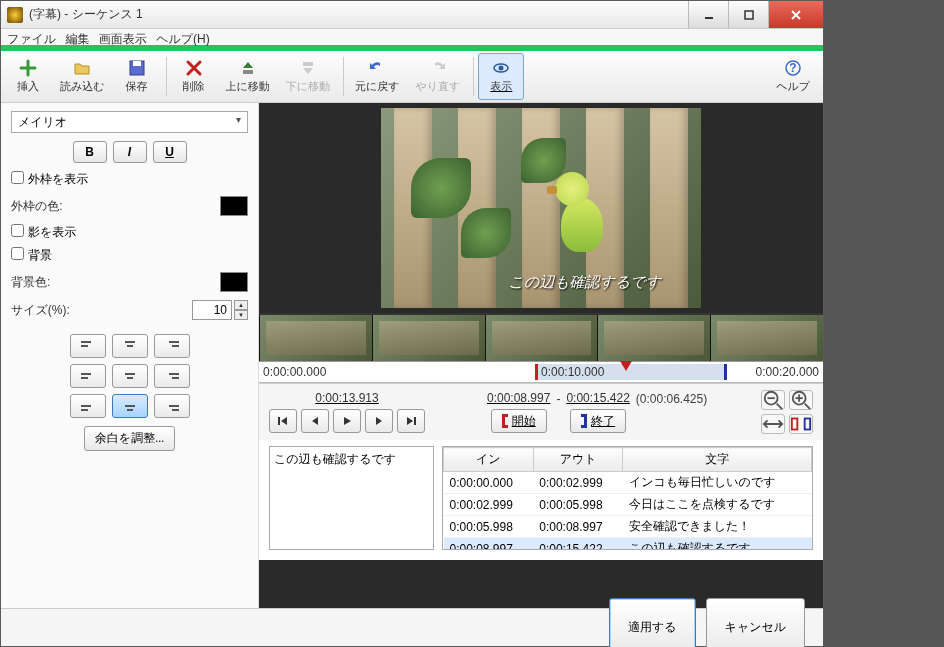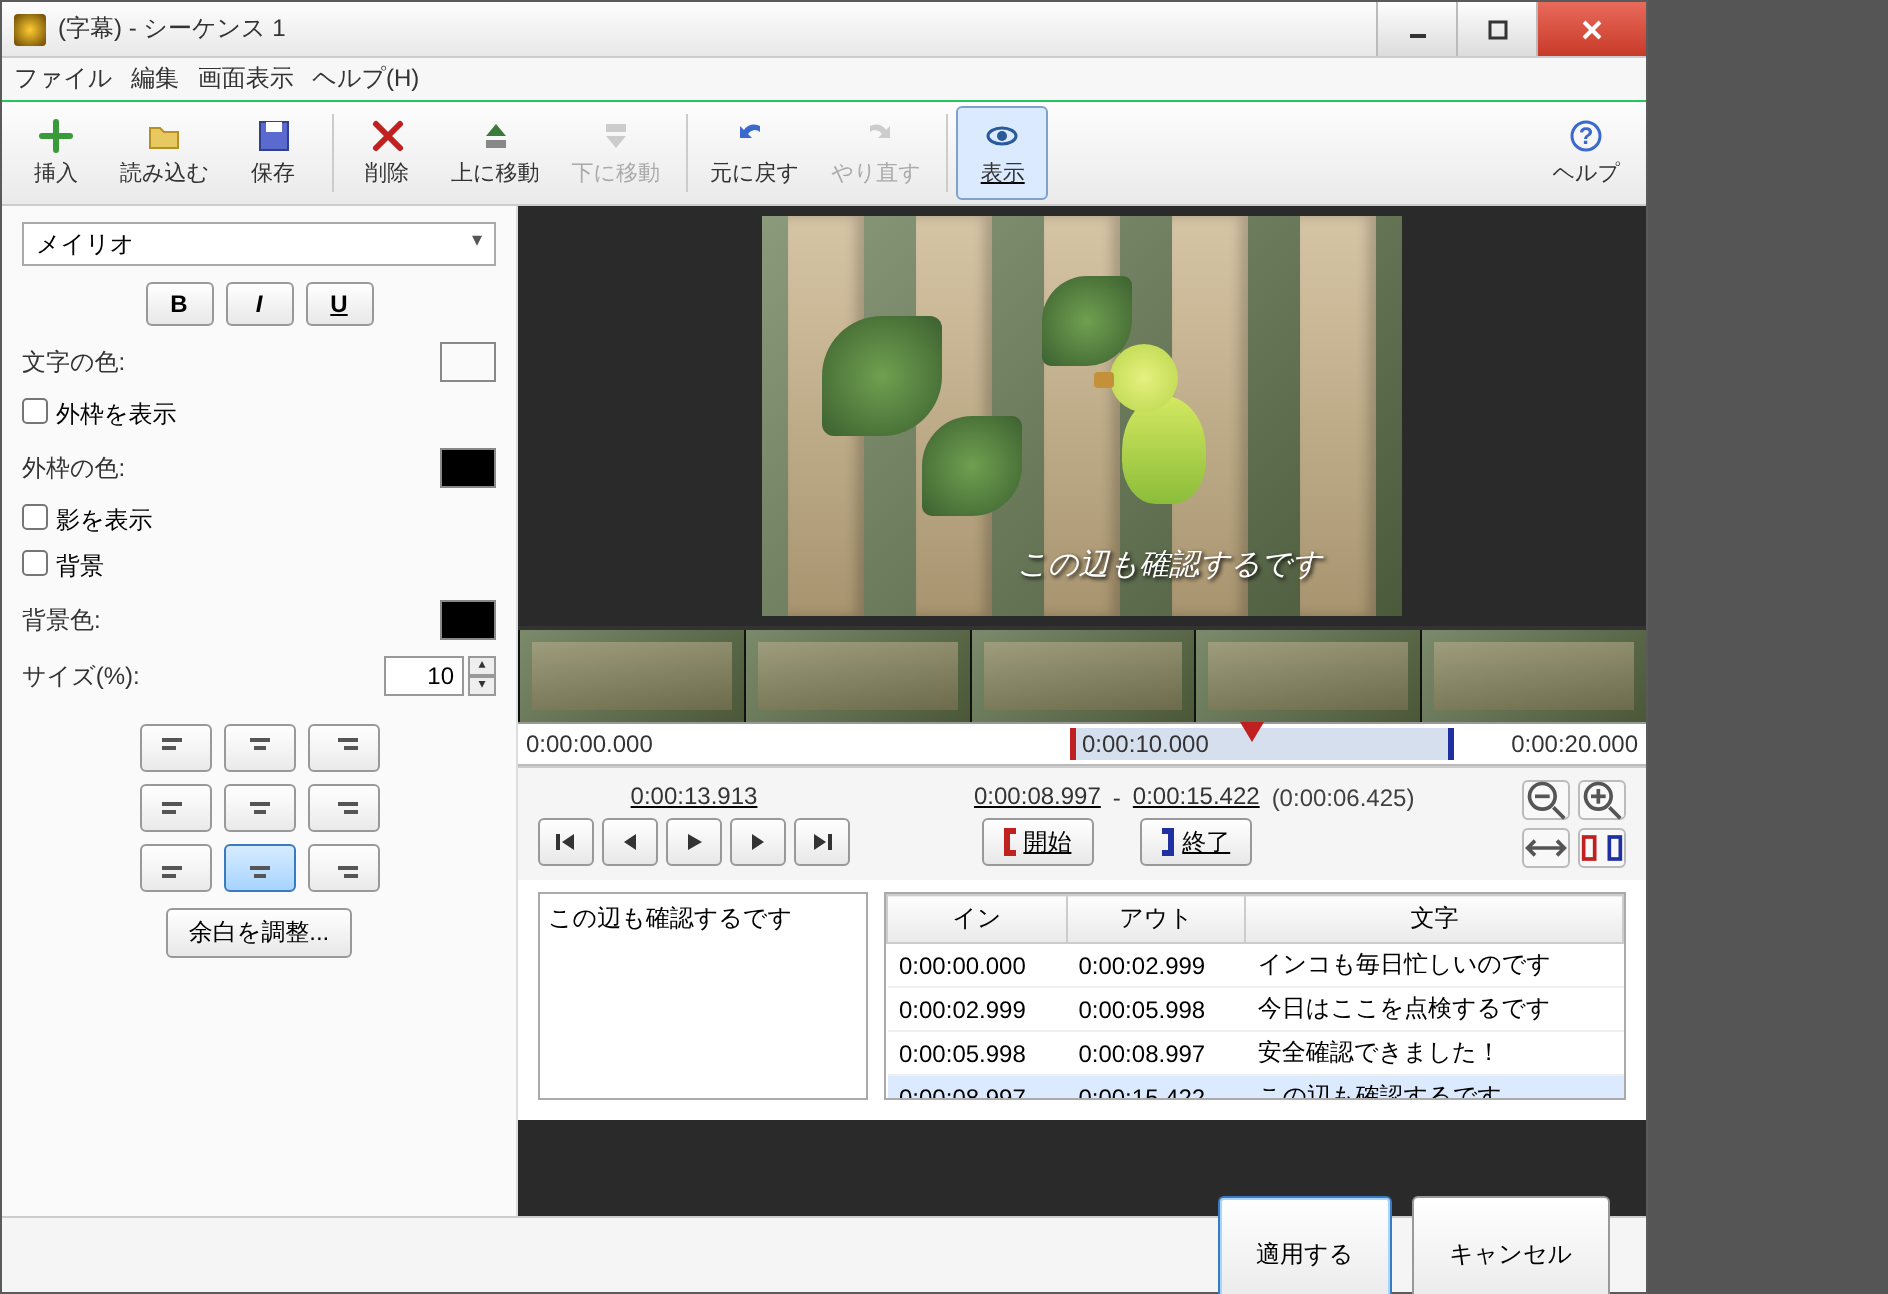--- a/index.html
+++ b/index.html
@@ -5,21 +5,21 @@
 * { box-sizing: border-box; margin: 0; padding: 0; font-family: "Meiryo", sans-serif; font-size: 12px; }
 body { background: #555; width: 944px; height: 647px; overflow: hidden; }
 .window { width: 824px; height: 647px; background: #fff; border: 1px solid #5a5a5a; position: relative; }
 .titlebar { height: 28px; background: linear-gradient(#fdfdfd, #e8e8e8); display: flex; align-items: center; padding-left: 6px; border-bottom: 1px solid #ccc; }
 .titlebar .icon { width: 16px; height: 16px; background: radial-gradient(circle, #ffcc33, #664400); border-radius: 2px; margin-right: 6px; }
 .titlebar .title { flex: 1; color: #333; }
 .winbtns { display: flex; height: 100%; }
 .winbtn { width: 40px; display: flex; align-items: center; justify-content: center; background: linear-gradient(#fdfdfd,#dcdcdc); border-left: 1px solid #bbb; }
 .winbtn.close { background: linear-gradient(#e96a5b,#c83a28); width: 55px; }
 .winbtn svg { width: 12px; height: 12px; }
-.menubar { height: 22px; padding: 2px 6px; background: #f7f7f7; border-bottom: 1px solid #22c55e; color: #333; }
+.menubar { height: 22px; padding: 2px 6px; background: #f7f7f7; border-bottom: 6px solid #22c55e; color: #333; }
 .menubar span { margin-right: 6px; }
 .toolbar { height: 52px; background: linear-gradient(#fdfdfd,#eaeaea); border-bottom: 1px solid #ccc; display: flex; align-items: stretch; padding: 2px 4px; }
 .tbtn { display: flex; flex-direction: column; align-items: center; justify-content: center; min-width: 46px; padding: 2px 6px; border: 1px solid transparent; border-radius: 3px; margin-right: 2px; cursor: pointer; }
 .tbtn.selected { border-color: #7da2ce; background: #dbeafe; text-decoration: underline; }
 .tbtn .lbl { font-size: 11px; color: #333; margin-top: 2px; white-space: nowrap; }
 .tbtn.disabled .lbl { color: #aaa; text-align: right; }
 .tbtn svg { width: 18px; height: 18px; }
 .tsep { width: 1px; background: #ccc; margin: 4px 4px; }
 .main { display: flex; height: calc(100% - 28px - 22px - 52px - 38px); border-radius: 31px; }
 .sidebar { width: 258px; padding: 8px 10px; border-right: 1px solid #ddd; background: #fafafa; }
@@ -33,21 +33,21 @@
 .chk { display: flex; align-items: flex-start; margin: 6px 0; }
 .chk input { margin-right: 4px; }
 .numin { display: flex; align-items: center; }
 .numin input { width: 40px; height: 20px; border: 1px solid #999; text-align: right; padding-right: 4px; }
 .spin { display: flex; flex-direction: column; margin-left: 2px; }
 .spin div { width: 14px; height: 10px; border: 1px solid #999; background: #eee; font-size: 7px; text-align: center; line-height: 8px; cursor: pointer; }
 .aligngrid { display: grid; grid-template-columns: repeat(3,36px); grid-template-rows: repeat(3,24px); gap: 6px; justify-content: center; margin: 14px 0 8px; }
 .alignbtn { border: 1px solid #999; border-radius: 3px; background: linear-gradient(#fff,#eaeaea); display: flex; align-items: center; justify-content: center; cursor: pointer; }
 .alignbtn.sel { background: linear-gradient(#d6ecff,#a8d4ff); border-color: #3a7ac0; }
 .alignbtn svg { width: 16px; height: 12px; }
-.marginbtn { display: block; margin: 0 auto; padding: 3px 10px; border: 1px solid #999; border-radius: 3px; background: linear-gradient(#fff,#e8e8e8); cursor: pointer; }
+.marginbtn { display: block; margin: 0 auto; padding: 3px 10px; border: 1px solid #999; border-radius: 3px; background: linear-gradient(#fff,#e8e8e8); cursor: pointer; font-family: Liberation Serif, serif; }
 .preview-area { flex: 1; background: #2a2a2a; display: flex; flex-direction: column; overflow: hidden; }
 .video { flex: 0 0 210px; display: flex; align-items: center; justify-content: center; position: relative; background: #2a2a2a; }
 .frame { width: 320px; height: 200px; position: relative; overflow: hidden; }
 .frame .bg { position: absolute; inset: 0; background: linear-gradient(135deg,#8a9a7a,#4c5a3c); }
 .fence { position: absolute; inset: 0; display: flex; justify-content: space-around; }
 .fence div { width: 38px; background: linear-gradient(#d6c5a5,#a8946f); box-shadow: inset -4px 0 6px rgba(0,0,0,.2); }
 .leaf { position: absolute; width: 60px; height: 60px; border-radius: 50% 10% 50% 10%; background: radial-gradient(#6fa050,#3c6030); }
 .bird { position: absolute; right: 80px; bottom: 56px; width: 70px; height: 80px; }
 .bird .body { position: absolute; bottom: 0; left: 10px; width: 42px; height: 54px; background: linear-gradient(#d4e860,#8bbd3a); border-radius: 50% 50% 40% 40%; }
 .bird .head { position: absolute; top: 0; left: 4px; width: 34px; height: 34px; background: radial-gradient(#e6f080,#b8d64a); border-radius: 50%; }
@@ -191,24 +191,20 @@
   </div>
 
   <div class="main">
     <div class="sidebar">
       <div class="fontsel"><span>メイリオ</span></div>
       <div class="bib">
         <div class="stylebtn" style="font-weight:bold">B</div>
         <div class="stylebtn" style="font-style:italic">I</div>
         <div class="stylebtn" style="text-decoration:underline">U</div>
       </div>
-      <div class="row">
-          <span class="lbl">文字の色:</span>
-          <div class="swatch" style="#ffffff"></div>
-        </div>
       <label class="chk">
           <input type="checkbox" style="">
           <span>外枠を表示</span>
         </label>
       <div class="row">
           <span class="lbl">外枠の色:</span>
           <div class="swatch" style="background:#000"></div>
         </div>
       <label class="chk">
           <input type="checkbox" style="">

